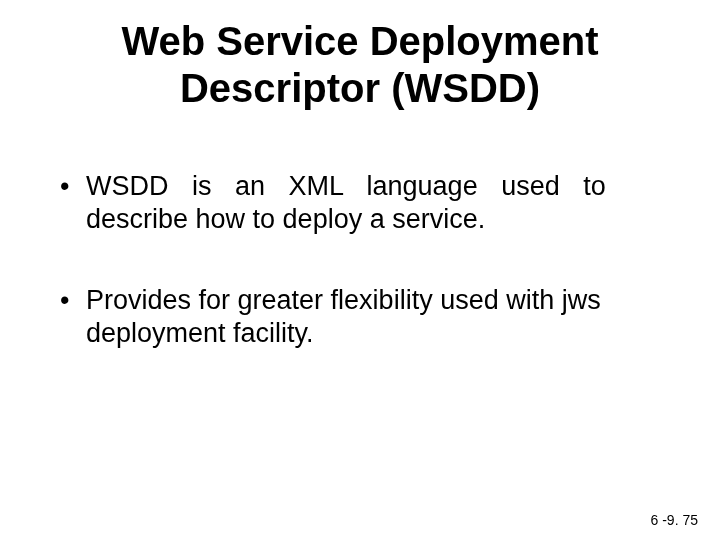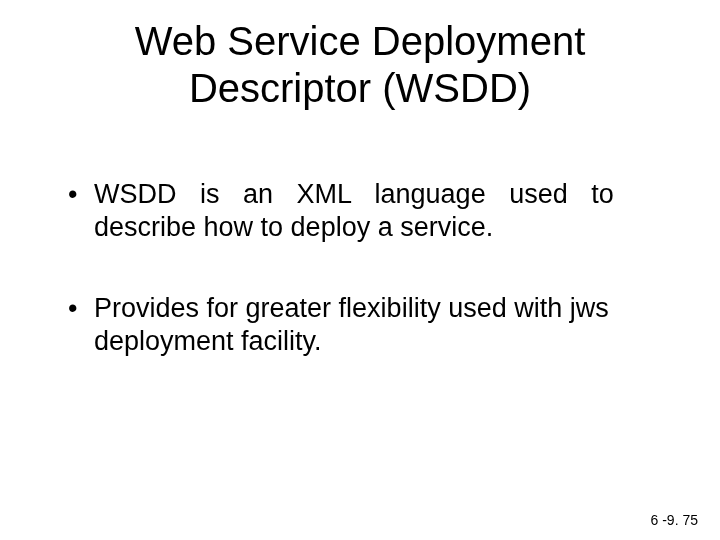--- a/index.html
+++ b/index.html
@@ -17,33 +17,33 @@
     height: 540px;
     box-sizing: border-box;
   }
   .title {
     position: absolute;
     top: 18px;
     left: 0;
     right: 0;
     text-align: center;
     font-size: 40px;
-    font-weight: 400;
+    font-weight: 700;
     line-height: 1.18;
     white-space: pre-line;
   }
   .body {
     position: absolute;
     top: 162px;
     left: 52px;
     right: 52px;
   }
   ul.bullets {
     list-style: none;
-    margin: 16px;
+    margin: 8px;
     padding: 0;
   }
   ul.bullets li {
     position: relative;
     padding-left: 26px;
     font-size: 27px;
     line-height: 1.22;
     margin-bottom: 48px;
   }
   ul.bullets li::before {

